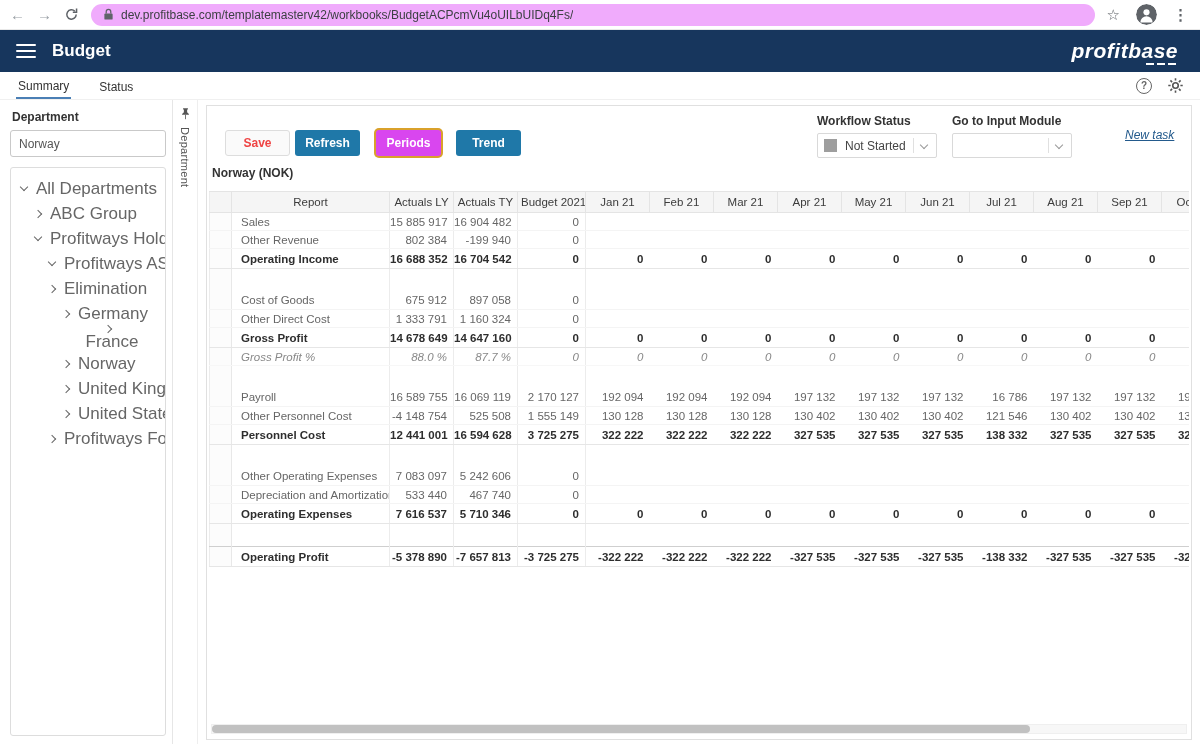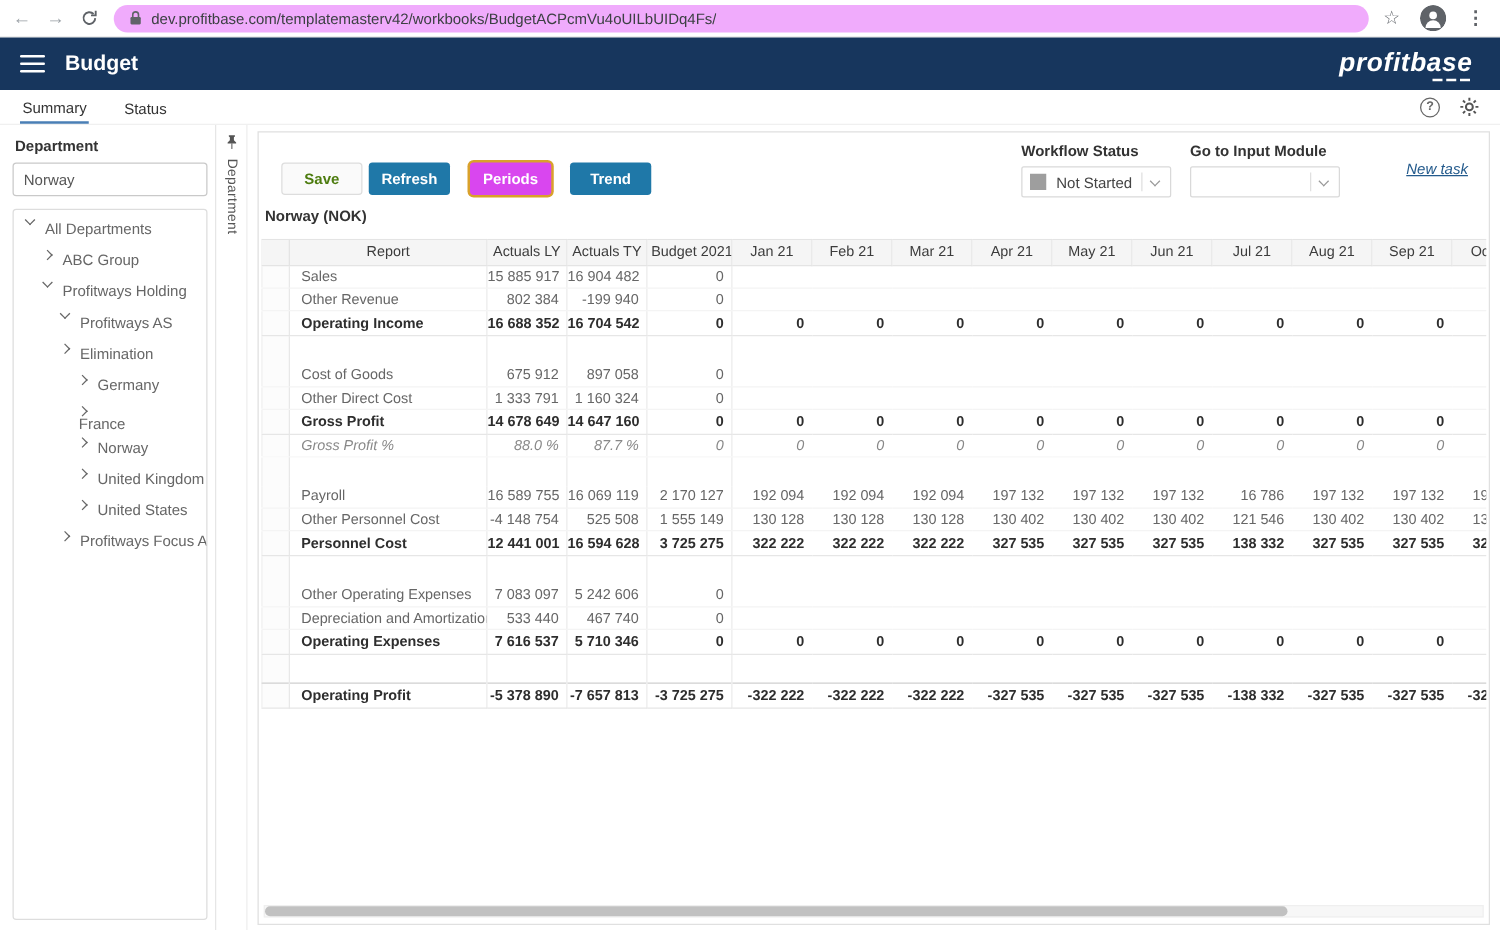--- a/index.html
+++ b/index.html
@@ -37,39 +37,39 @@
 
   
   .content { display:flex; height:644px; }
 
   .sidebar { width:172px; padding:8px 6px 8px 10px; display:flex; flex-direction:column; }
   .side-label { font-size:12px; font-weight:bold; color:#333; margin:2px 0 6px 2px; }
   .side-input { height:27px; border:1px solid #c9c9c9; border-radius:3px; padding:0 8px;
     font-size:12px; color:#555; width:100%; font-family:"Liberation Sans",sans-serif; outline:none; }
   .tree-box { margin-top:10px; border:1px solid #ddd; border-radius:3px; flex:1;
     padding:8px 4px; overflow:hidden; }
-  .tree-item { height:25px; display:flex; font-size:12px; color:#666;
+  .tree-item { height:25px; display:flex; align-items:center; font-size:17px; color:#666;
     cursor:pointer; white-space:nowrap; }
   .chev { display:inline-block; width:6px; height:6px; border-right:1.5px solid #666;
     border-bottom:1.5px solid #666; margin-right:9px; flex:none; }
   .chev.right { transform:rotate(-45deg); }
   .chev.down  { transform:rotate(45deg); margin-top:-3px; }
 
   .dept-strip { width:26px; border-left:1px solid #e6e6e6; border-right:1px solid #eee;
     display:flex; flex-direction:column; align-items:center; padding-top:7px; gap:7px; }
   .vlabel { writing-mode:vertical-lr; font-size:11px; color:#555; letter-spacing:0.3px; }
 
   .main-wrap { flex:1; padding:5px 8px 4px 8px; }
   .panel { height:100%; border:1px solid #e0e0e0; background:#fff; position:relative; }
 
   
   .btn { position:absolute; top:24px; height:26px; width:65px; border-radius:3px;
     font-size:12px; font-weight:bold; font-family:"Liberation Sans",sans-serif;
     display:flex; align-items:center; justify-content:center; cursor:pointer; border:none; }
-  .btn-save    { left:18px;  background:#fafafa; color:#4d7c0f; border:1px solid #ddd; cursor:default; }
+  .btn-save    { left:18px;  background:#fafafa; color:#ef4444; border:1px solid #ddd; cursor:default; }
   .btn-refresh { left:88px;  background:#1F78A8; color:#fff; }
   .btn-periods { left:169px; background:#d946ef; color:#fff; box-shadow:0 0 0 2px #D9A12B; }
   .btn-trend   { left:249px; background:#1F78A8; color:#fff; }
 
   .field-group { position:absolute; top:8px; }
   .field-label { font-size:12px; color:#333; font-weight:bold; margin-bottom:5px; }
   .select-box { width:120px; height:25px; border:1px solid #d9d9d9; border-radius:2px;
     display:flex; align-items:center; padding:0 6px; cursor:pointer; background:#fff; }
   .status-square { width:13px; height:13px; background:#9E9E9E; margin-right:8px; flex:none; }
   .select-text { font-size:12px; color:#444; }

